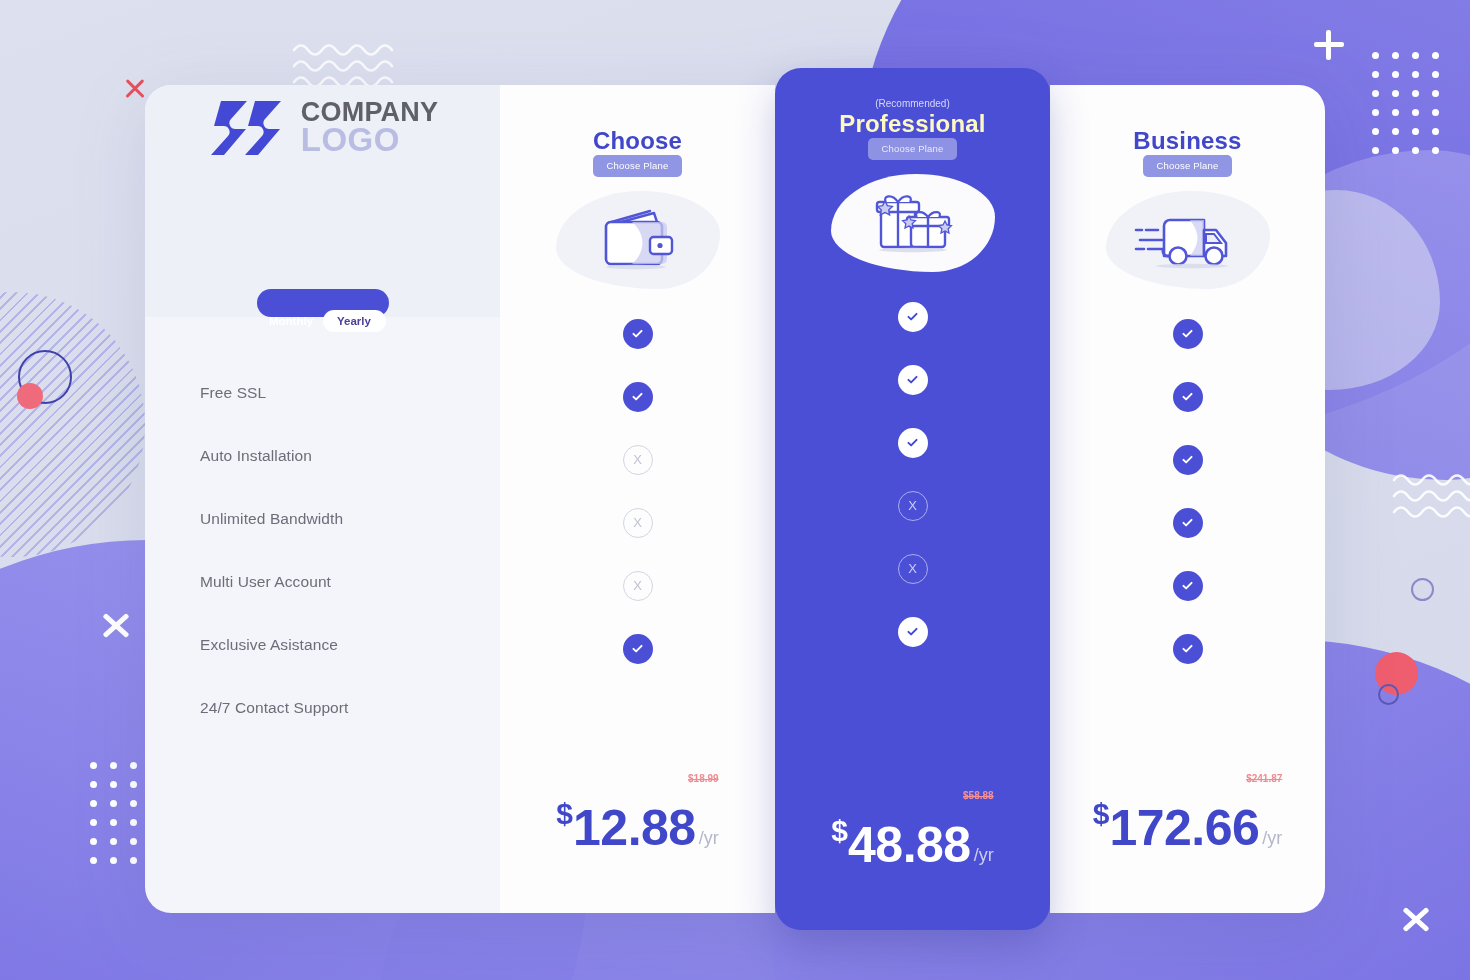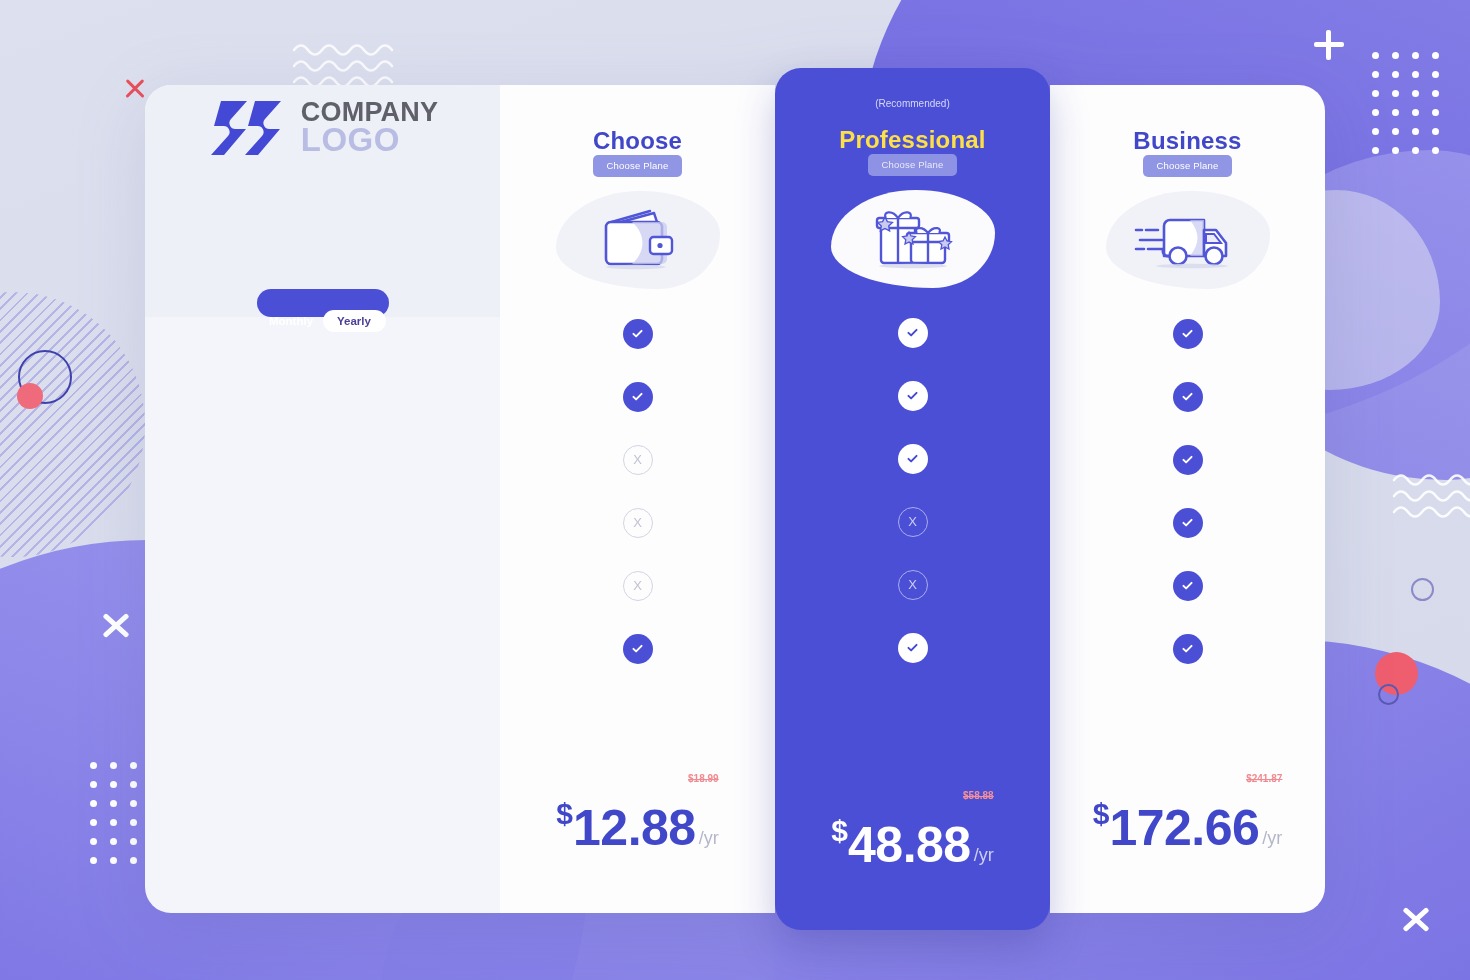--- a/index.html
+++ b/index.html
@@ -183,21 +183,21 @@
     margin-bottom: -17px;
     z-index: 4;
     box-shadow: 0 18px 38px rgba(60,60,160,.28);
   }
 
   .plan-title {
     margin-top: 42px;
     font-size: 24px; font-weight: bold;
     color: #4147c9; letter-spacing: .2px;
   }
-  .plan.featured .plan-title { color: #fde047; margin-top: 58px; }
+  .plan.featured .plan-title { color: #fef9c3; margin-top: 42px; }
   .recommended {
     position: absolute; top: 30px; left: 0; right: 0;
     text-align: center;
     font-size: 10px; color: #d6d7f6;
   }
   .choose-btn {
     background: #9096e4;
     color: #ffffff;
     border: none;
     font-size: 9.5px;
@@ -389,20 +389,28 @@
             <div class="logo-logo">LOGO</div>
           </div>
         </div>
 
         <div class="toggle">
           <div class="seg off">Monthly</div>
           <div class="seg on">Yearly</div>
         </div>
       </div>
 
+      <div class="feature-list">
+        <div class="feature-row">Free SSL</div>
+        <div class="feature-row">Auto Installation</div>
+        <div class="feature-row">Unlimited Bandwidth</div>
+        <div class="feature-row">Multi User Account</div>
+        <div class="feature-row">Exclusive Asistance</div>
+        <div class="feature-row">24/7 Contact Support</div>
+      </div>
     </div>
 
     <div class="plan">
       <div class="plan-title">Choose</div>
       <button class="choose-btn">Choose Plane</button>
       <div class="illus">
         <div class="blobbg"></div>
         <svg width="92" height="66" viewBox="0 0 92 66" fill="none">
           <path d="M18 18 L62 6 L66 18" stroke="#5156d8" stroke-width="2.4" stroke-linejoin="round" fill="#fff"></path>
           <path d="M16 16 L58 4" stroke="#5156d8" stroke-width="2.4" stroke-linecap="round"></path>

